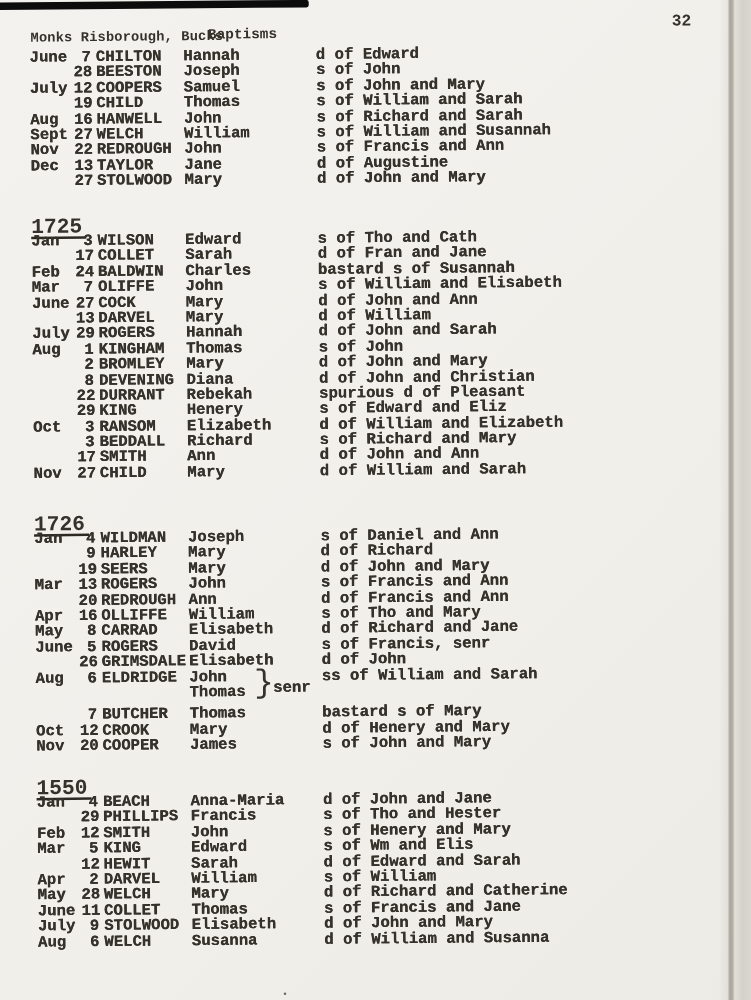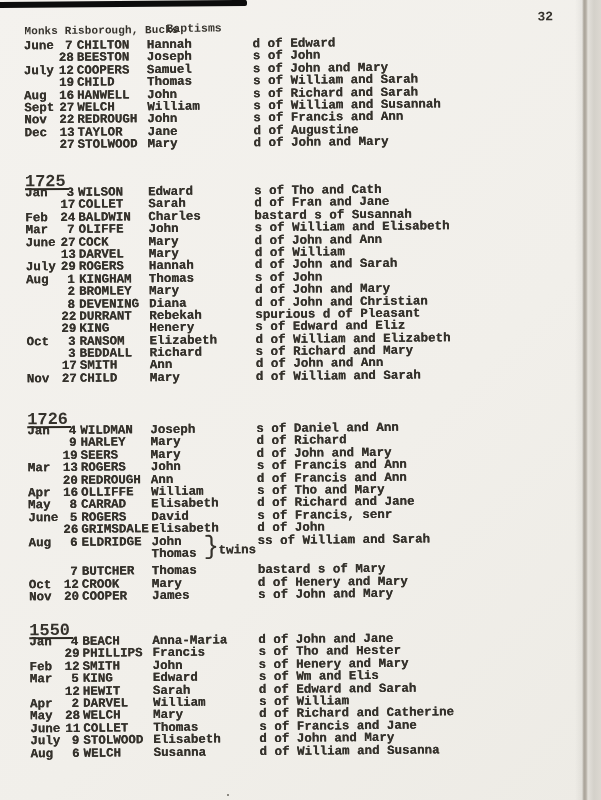--- a/index.html
+++ b/index.html
@@ -301,21 +301,21 @@
             <div class="row twins">
     <span class="c-mon">Aug</span>
     <span class="c-day">6</span>
     <span class="c-sur">ELDRIDGE</span>
     <span class="c-giv">
                 <span class="line">John</span>
                 <span class="line">Thomas</span>
               </span>
     <span class="c-note">ss of William and Sarah</span>
   <span class="brace">}</span>
-              <span class="twins-label">twins</span>
+              <span class="twins-label">senr</span>
             </div>
             <div class="row" style="margin-top: 5px;">
     <span class="c-mon"></span>
     <span class="c-day">7</span>
     <span class="c-sur">BUTCHER</span>
     <span class="c-giv">Thomas</span>
     <span class="c-note">bastard s of Mary</span>
   </div>
             <div class="row">
     <span class="c-mon">Oct</span>

